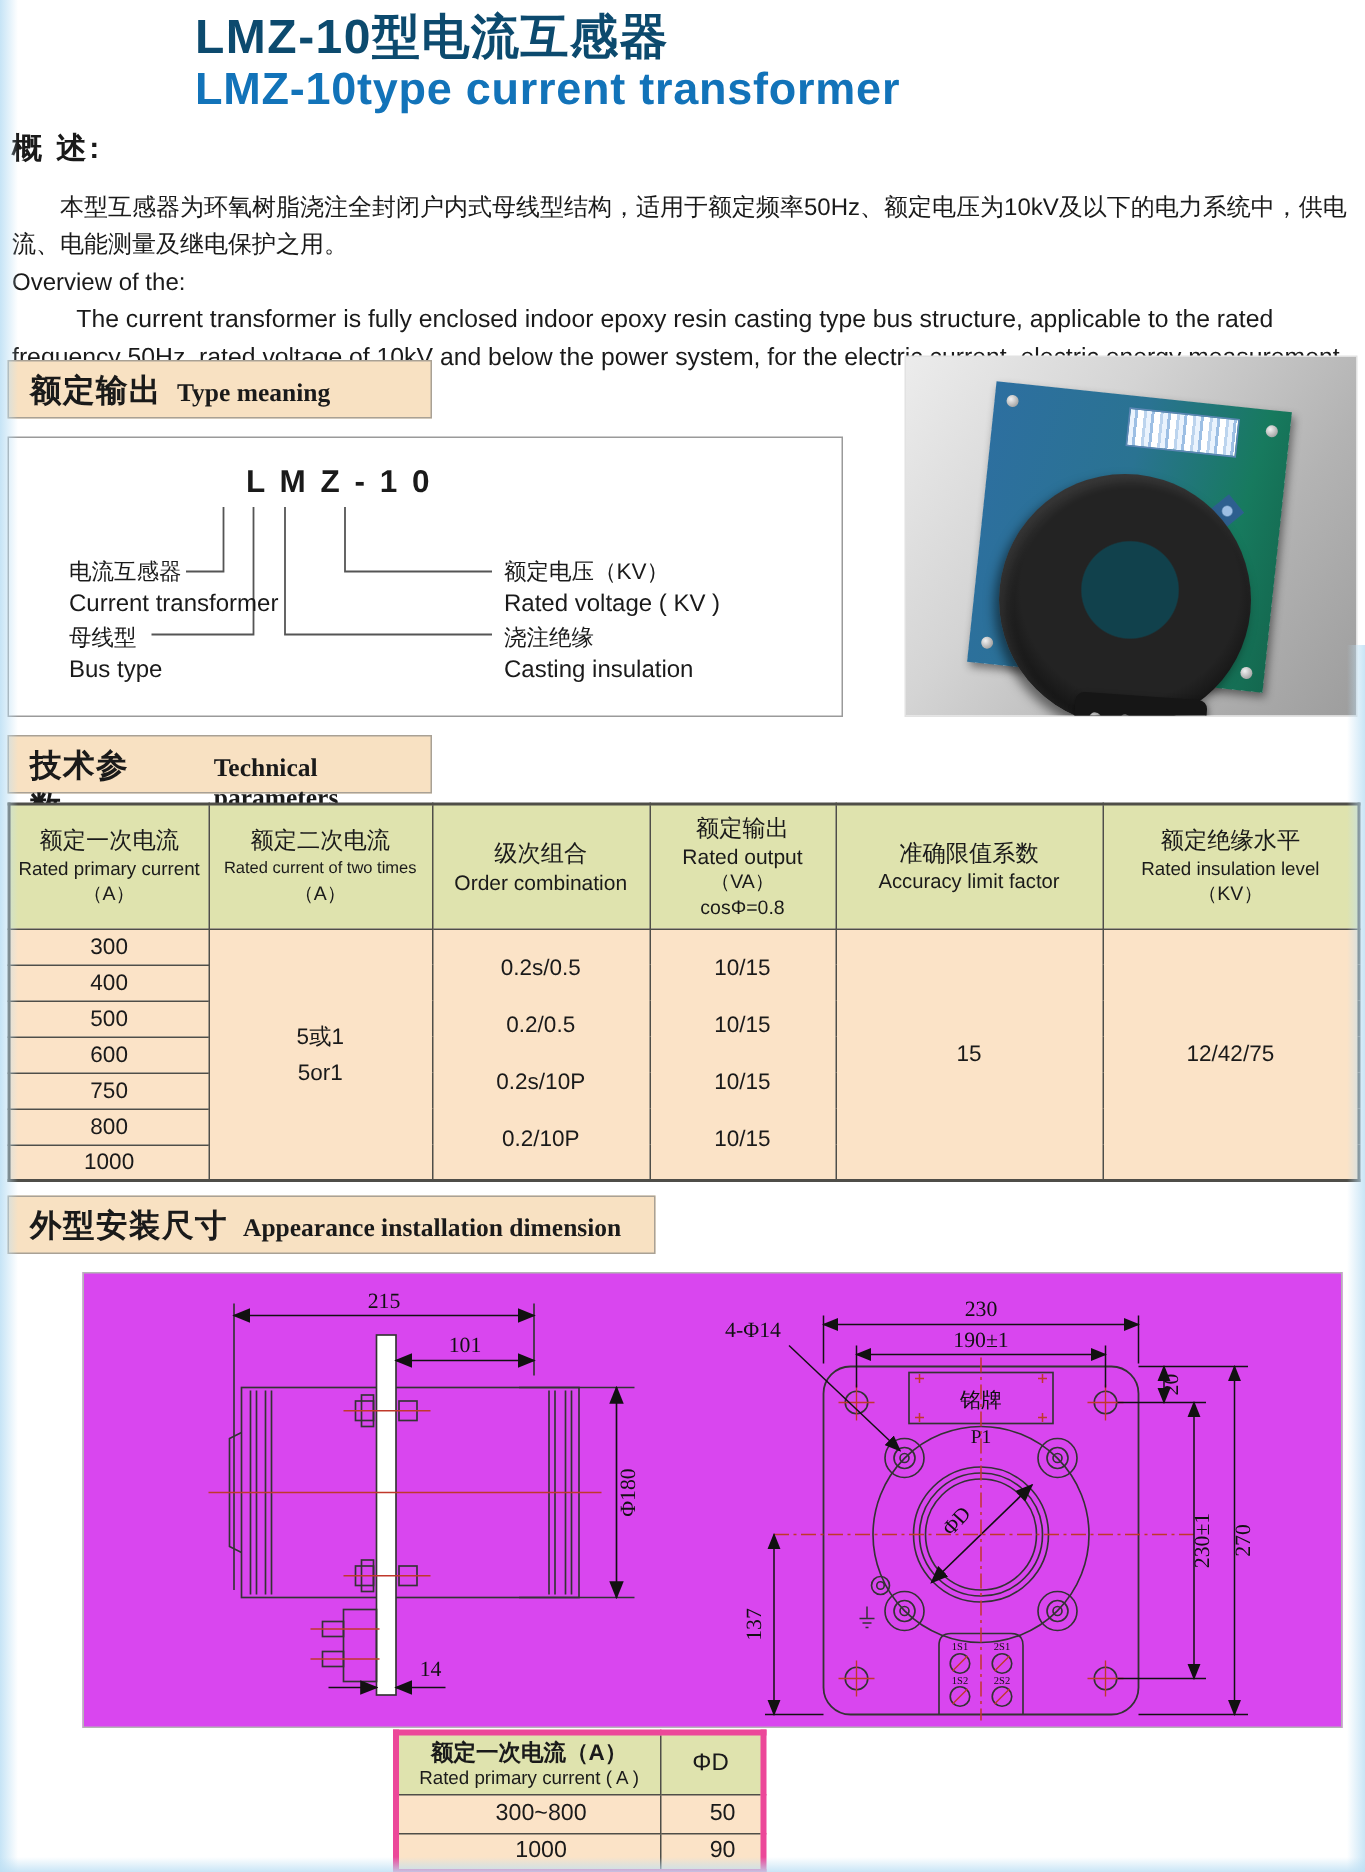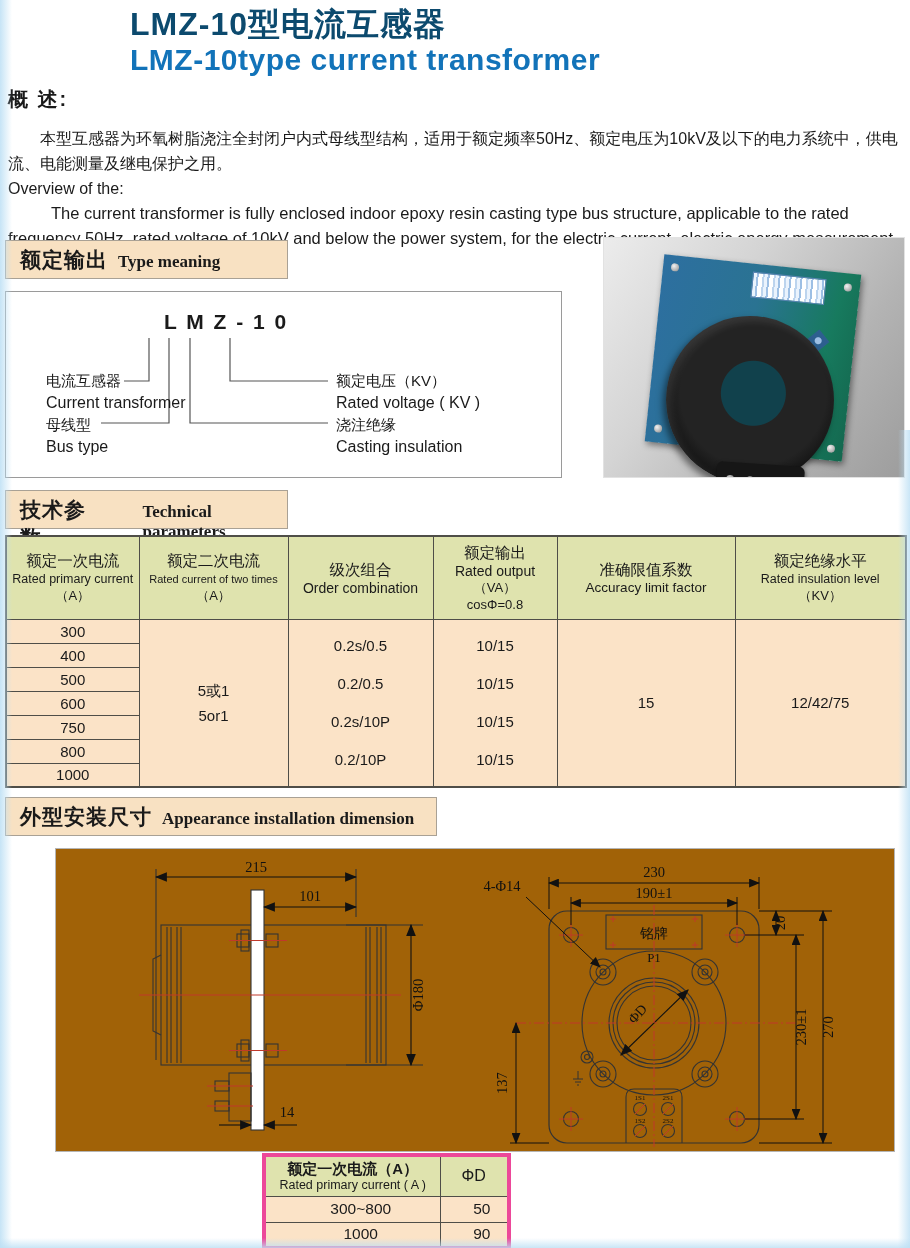--- a/index.html
+++ b/index.html
@@ -94,21 +94,21 @@
   .h-en  { font-size:12.5px; line-height:16px; }
   .h-en.small { font-size:11px;text-align:center; }
   .h-un  { font-size:13px; line-height:17px; }
   .cell-stack { display:flex; flex-direction:column; justify-content:center; align-items:center; height:100%; }
   .gap4  { row-gap:6px; }
   .gap12 { row-gap:13px; }
   .lines4 div { line-height:25px; }
 
   
   .draw-panel { position:absolute; left:55px; top:848px; width:840px; height:304px;
-                border:1px solid #b5b5b5; background:#a16207; }
+                border:1px solid #b5b5b5; background:#d946ef; }
   .draw-panel svg { position:absolute; }
   svg text { font-family:"Liberation Serif", serif; font-size:14px; fill:#111; }
   svg .tiny { font-size:7px; }
   svg .dimt { font-size:14.5px; }
 
   
   table.size { position:absolute; left:262px; top:1153px; width:245px;
                border-collapse:collapse; table-layout:fixed; border:4px solid #ec4899; }
   table.size th, table.size td { border:1px solid #4f4e48; text-align:center; vertical-align:middle; }
   table.size th { background:#dfe3ae; font-weight:normal; height:41px; }

